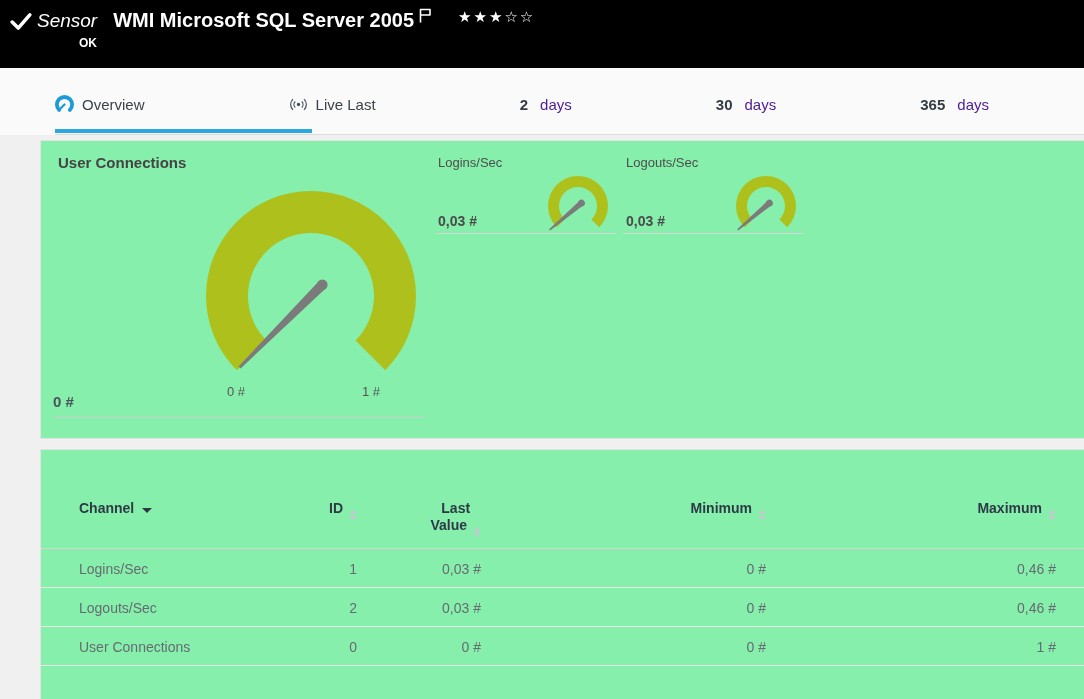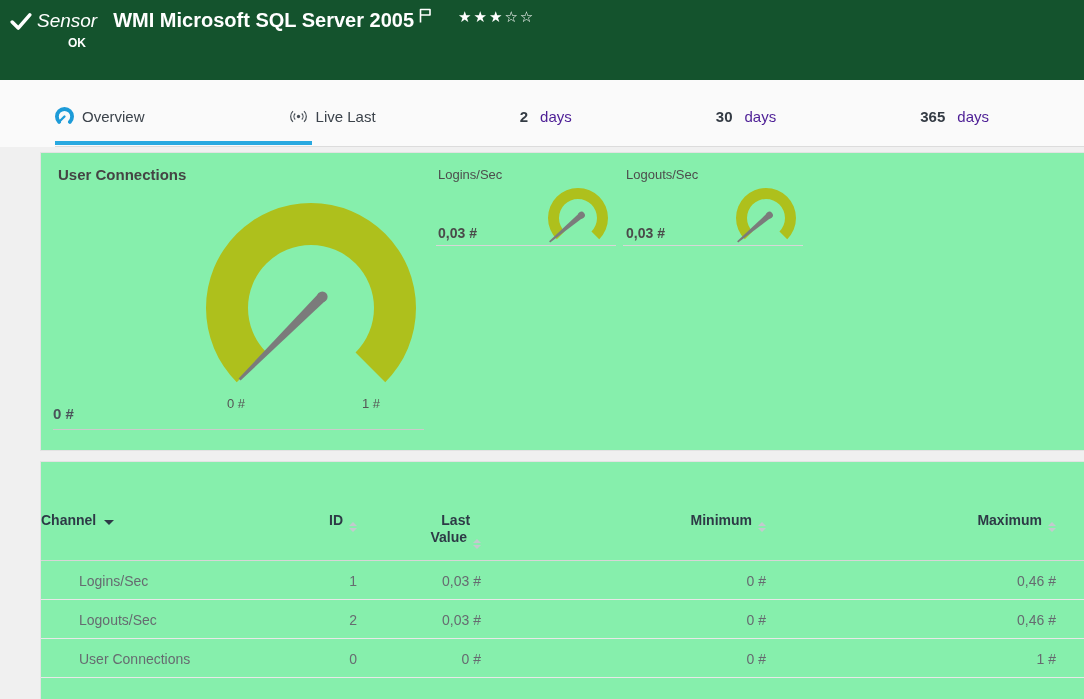--- a/index.html
+++ b/index.html
@@ -1,27 +1,27 @@
 <!DOCTYPE html>
 <html><head>
 <meta charset="utf-8">
 <style>
   * { margin:0; padding:0; box-sizing:border-box; }
   html,body { width:1084px; height:699px; overflow:hidden; background:#f0f0f0;
     font-family:"Liberation Sans", sans-serif; }
 
   
-  .sensor-header { position:relative; height:80px; background:#14532d; color:#fff; }
+  .sensor-header { position:relative; height:68px; background:#000000; color:#fff; }
   .sensor-header .title-row { display:flex; align-items:flex-start; padding:8px 0 0 10px; }
   .check-ic { width:22px; height:22px; margin-top:3px; flex:0 0 auto; }
   .kind { font-style:italic; font-size:19px; font-weight:400; margin-left:5px; margin-top:2px; }
   .sensor-name { font-size:20px; font-weight:bold; margin-left:16px; margin-top:1px; }
   .flag-ic { width:13px; height:15px; margin-left:5px; margin-top:0; }
   .stars { margin-left:26px; margin-top:0; font-size:15px; letter-spacing:2px; color:#fff; }
-  .status-ok { position:absolute; left:68px; top:36px; font-size:12px; font-weight:bold; }
+  .status-ok { position:absolute; left:79px; top:36px; font-size:12px; font-weight:bold; }
 
   
   .tabbar { position:relative; height:67px; background:#fafafa; display:flex;
     justify-content:space-between; align-items:center; padding:6px 70px 0 30px; }
   .tabbar::after { content:""; position:absolute; left:55px; right:0; bottom:0; height:1px; background:#dcdcdc; }
   .tab { display:flex; align-items:center; gap:8px; padding:0 25px; font-size:15px;
     color:#3c434b; cursor:pointer; white-space:nowrap; }
   .tab .num { font-weight:bold; color:#343b44; margin-right:4px; }
   .tab .sec { color:#4c1d95; }
   .active-underline { position:absolute; left:55px; bottom:2px; width:257px; height:4px; background:#29a9e0; }
@@ -46,21 +46,21 @@
   .mini-line-1 { left:395px; top:92px; width:180px; background:#d7d7d7; }
   .mini-line-2 { left:582px; top:92px; width:180px; background:#d7d7d7; }
   .lbl-1 { left:397px; } .lbl-2 { left:585px; }
   .svg-1 { left:502px; } .svg-2 { left:690px; }
 
   
   table { width:100%; border-collapse:collapse; table-layout:fixed; }
   col.c1{width:200px;} col.c2{width:116px;} col.c3{width:124px;} col.c4{width:285px;} col.c5{width:319px;}
   th { font-size:14px; font-weight:bold; color:#2d3a46; vertical-align:top;
        padding-top:50px; padding-bottom:12px; line-height:17px; text-align:right; cursor:pointer; }
-  th.ch { text-align:left; }
+  th.ch { text-align:left; padding-left:38px; }
   th .hdr-inner { display:inline-block; text-align:center; }
   thead tr { border-bottom:1px solid #d6d6d6; }
   td { font-size:14px; color:#666b70; text-align:right; padding:12px 0 10px 0; }
   td.ch { text-align:left; padding-left:38px; }
   td.last-col, th.last-col { padding-right:29px; }
   tbody tr { border-bottom:1px solid #e8e8e8; }
   .caret-down { display:inline-block; width:0; height:0; border-left:5px solid transparent;
     border-right:5px solid transparent; border-top:5px solid #2d3a46; margin-left:8px; }
   .sort { display:inline-flex; flex-direction:column; gap:2px; margin-left:6px; transform:translateY(1px); }
   .sort .up { width:0; height:0; border-left:4px solid transparent; border-right:4px solid transparent;

